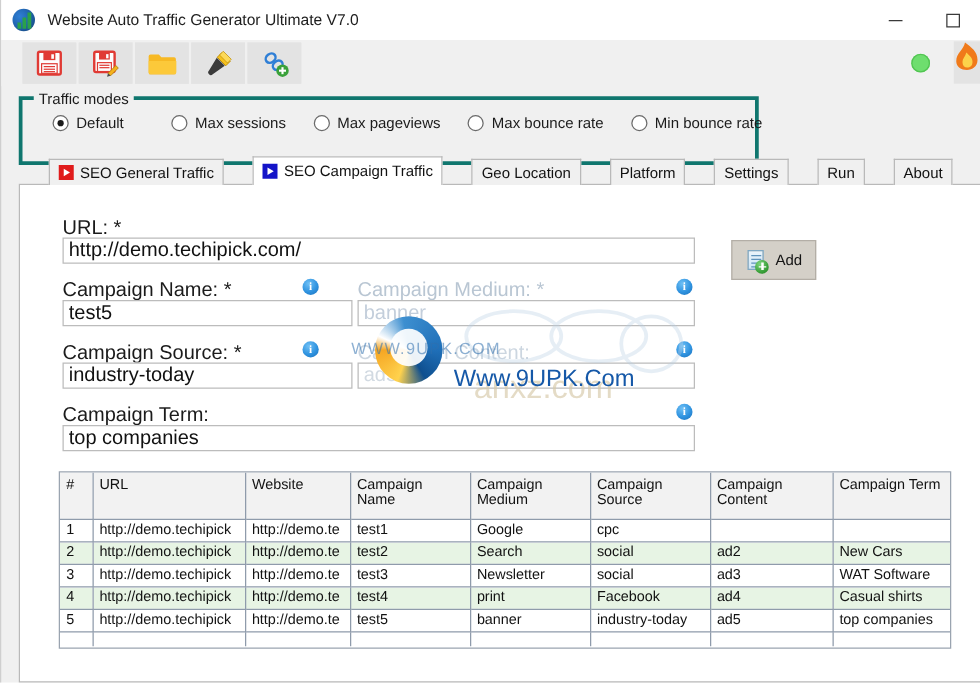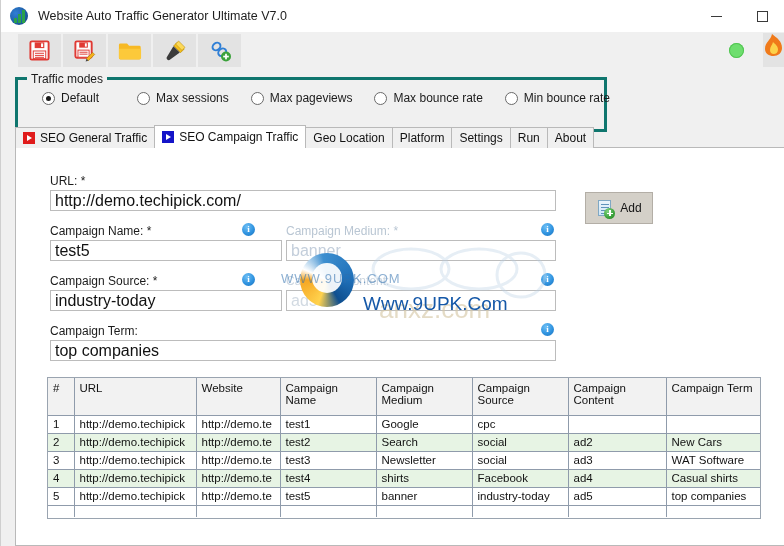--- a/index.html
+++ b/index.html
@@ -192,20 +192,21 @@
     border: 1px solid #b9b9b9;
     border-bottom: none;
     box-sizing: border-box;
     display: flex;
     align-items: center;
     padding: 0 7px;
     margin-right: -1px;
     font-size: 12px;
     color: #121212;
     white-space: nowrap;
+    margin-left: 24px;
   }
   .tab.active {
     background: #ffffff;
     height: 23px;
     border-color: #b9b9b9;
     position: relative;
     z-index: 3;
   }
   .tab-play {
     width: 12px; height: 12px;
@@ -232,21 +233,21 @@
     background: #ffffff;
     border: 1px solid #b9b9b9;
     border-top: 1px solid #b9b9b9;
     box-sizing: border-box;
     overflow: hidden;
   }
 
   
   .field-label {
     position: absolute;
-    font-size: 12px;
+    font-size: 16px;
     color: #1b1b1b;
     white-space: nowrap;
   }
   .field-input {
     position: absolute;
     border: 1px solid #bcbcbc;
     background: #ffffff;
     box-sizing: border-box;
     font-family: "Liberation Sans", sans-serif;
     font-size: 16px;
@@ -695,21 +696,21 @@
           <td>Newsletter</td>
           <td>social</td>
           <td>ad3</td>
           <td>WAT Software</td>
         </tr>
         <tr class="alt">
           <td>4</td>
           <td>http://demo.techipick</td>
           <td>http://demo.te</td>
           <td>test4</td>
-          <td>shirts</td>
+          <td>print</td>
           <td>Facebook</td>
           <td>ad4</td>
           <td>Casual shirts</td>
         </tr>
         <tr>
           <td>5</td>
           <td>http://demo.techipick</td>
           <td>http://demo.te</td>
           <td>test5</td>
           <td>banner</td>

